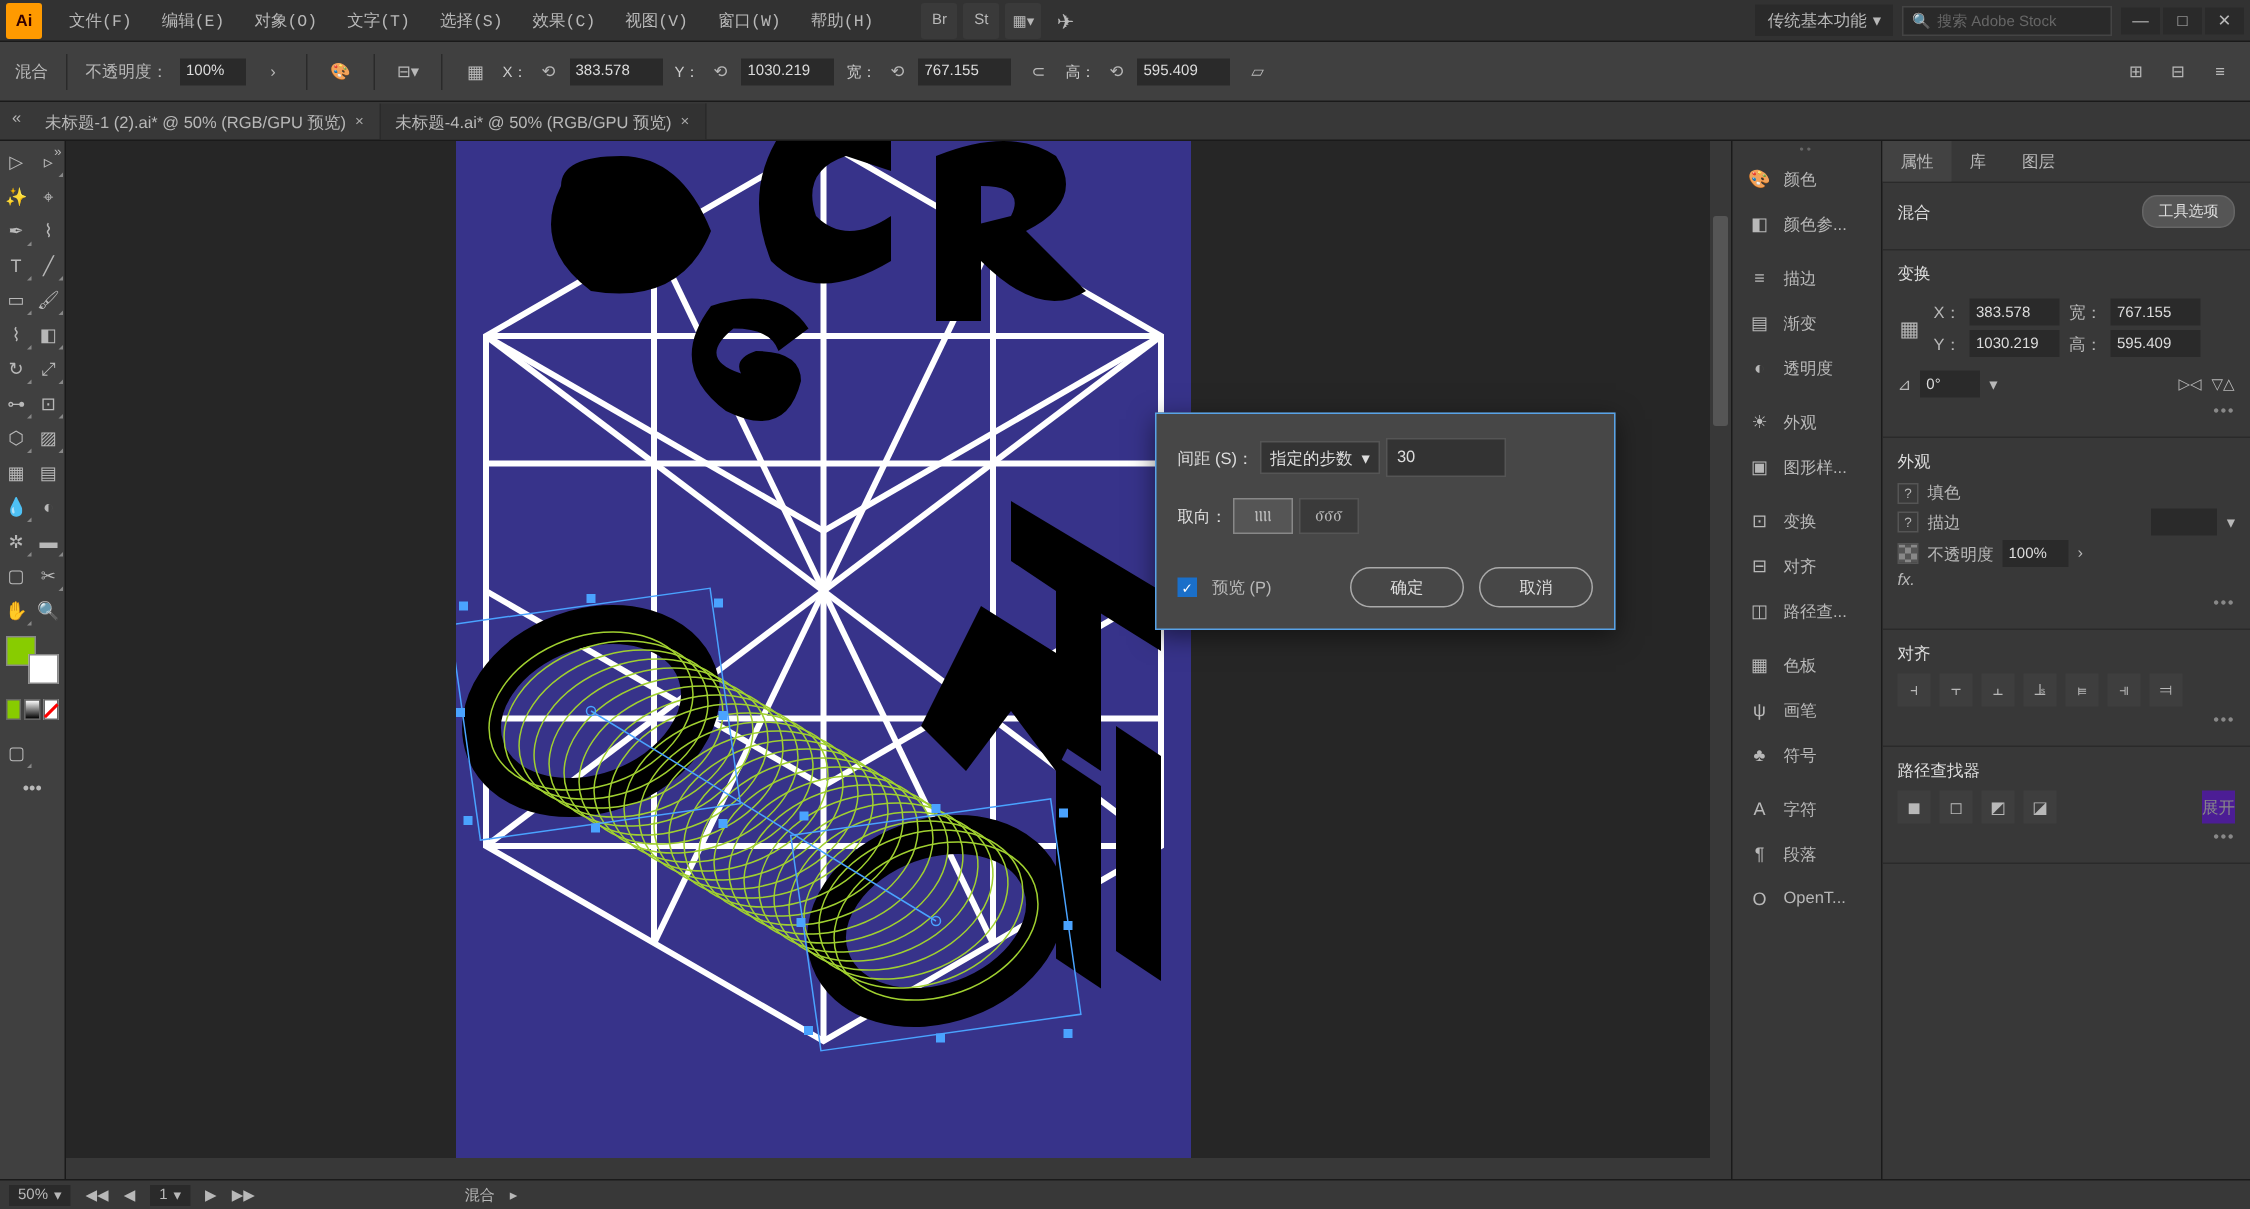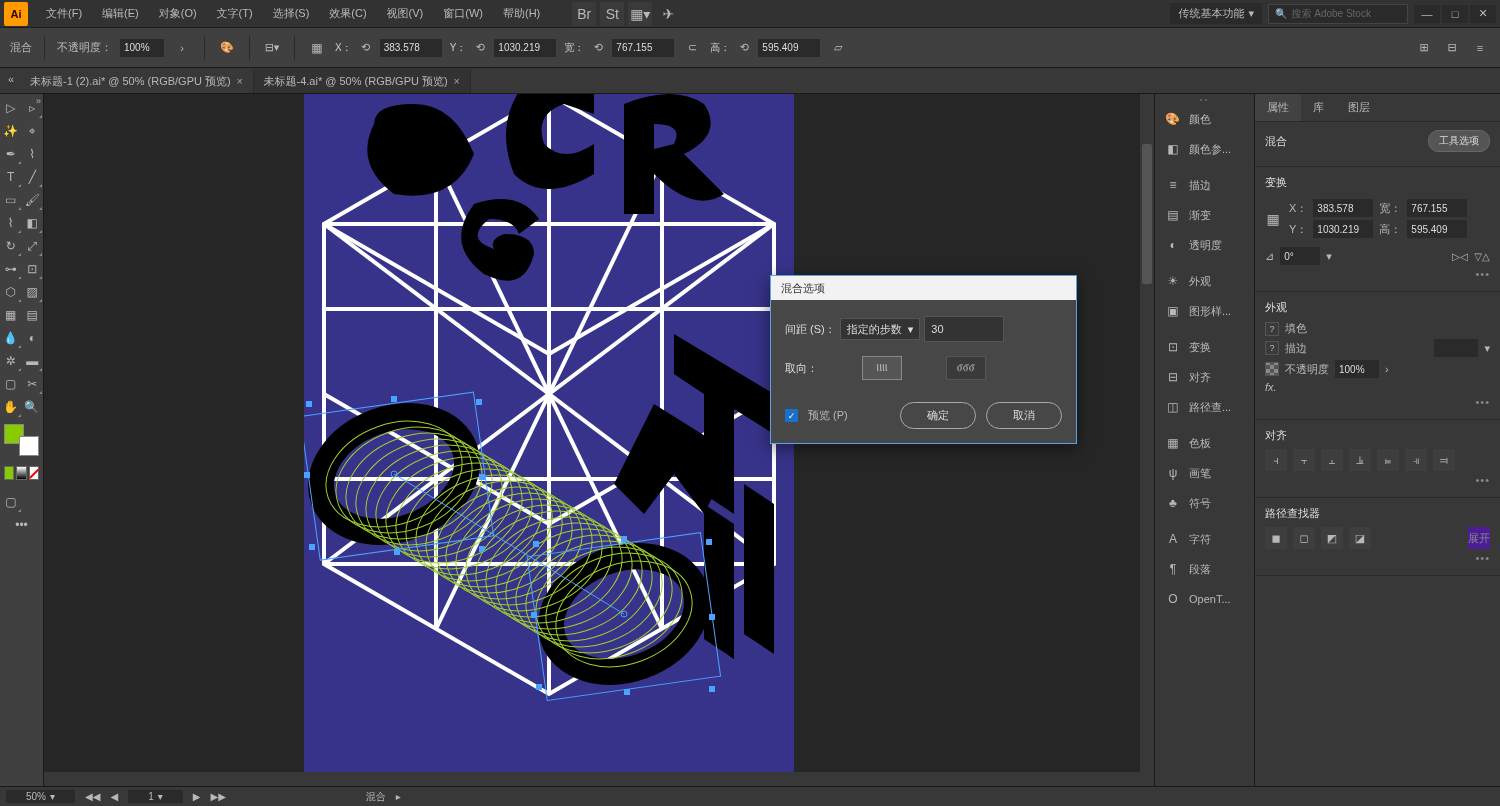--- a/index.html
+++ b/index.html
@@ -1,23 +1,23 @@
 <!DOCTYPE html>
 <html><head>
 <meta charset="utf-8">
 <style>
 * { margin: 0; padding: 0; box-sizing: border-box; font-family: "Microsoft YaHei", sans-serif; user-select: none; }
 body { width: 1500px; height: 806px; background: #323232; color: #b8b8b8; font-size: 11px; overflow: hidden; position: relative; }
 
 
 .menubar { height: 28px; background: #323232; display: flex; align-items: center; padding: 0 4px; border-bottom: 1px solid #1a1a1a; }
 .app-icon { width: 24px; height: 24px; background: #ff9a00; color: #330000; display: flex; align-items: center; justify-content: center; font-weight: bold; font-size: 11px; border-radius: 2px; margin-right: 8px; }
-.menubar .menu-item { padding: 4px 10px; cursor: pointer; }
+.menubar .menu-item { padding: 4px 10px; cursor: pointer; font-family: Liberation Mono, monospace; }
 .menubar .spacer { flex: 1; }
-.menubar .icon-btn { width: 24px; height: 24px; display: flex; align-items: center; justify-content: center; margin: 0 2px; background: #3a3a3a; border-radius: 2px; font-size: 14px; }
+.menubar .icon-btn { width: 24px; height: 24px; display: flex; align-items: center; justify-content: center; margin: 0 2px; background: #3a3a3a; border-radius: 2px; font-size: 10px; }
 .workspace-dd { padding: 3px 8px; background: #2a2a2a; margin: 0 6px; font-size: 11px; display: flex; align-items: center; gap: 4px; }
 .search-box { width: 140px; height: 20px; background: #2a2a2a; border: 1px solid #444; padding: 0 6px; display: flex; align-items: center; color: #666; font-size: 10px; gap: 4px; }
 .win-controls { display: flex; gap: 2px; margin-left: 6px; }
 .win-controls .wc { width: 26px; height: 18px; display: flex; align-items: center; justify-content: center; background: #2a2a2a; font-size: 11px; }
 
 
 .controlbar { height: 40px; background: #404040; display: flex; align-items: center; padding: 0 10px; border-bottom: 1px solid #1a1a1a; gap: 8px; }
 .controlbar .label { font-size: 11px; }
 .controlbar .field { display: flex; align-items: center; gap: 4px; }
 .controlbar .numbox { background: #2a2a2a; border: none; color: #ddd; padding: 2px 4px; width: 62px; font-size: 10px; height: 18px; }
@@ -78,29 +78,29 @@
 .props .more-dots { color: #888; letter-spacing: 1px; }
 
 
 .dialog { position: absolute; left: 770px; top: 275px; width: 307px; background: #474747; border: 1px solid #58a3e8; box-shadow: 0 4px 16px rgba(0,0,0,0.5); }
 .dialog .titlebar { height: 24px; background: #f2f2f2; color: #333; display: flex; align-items: center; padding: 0 10px; font-size: 11px; }
 .dialog .body { padding: 16px 14px 14px; }
 .dialog .drow { display: flex; align-items: center; gap: 4px; margin-bottom: 14px; font-size: 11px; }
 .dialog .drow .lbl { color: #ddd; }
 .dialog select, .dialog .dd { background: #333; border: 1px solid #555; color: #ddd; padding: 2px 6px; font-size: 11px; height: 22px; display: flex; align-items: center; gap: 6px; }
 .dialog .numinput { background: #333; border: 1px solid #555; color: #ddd; padding: 12px 6px; font-size: 11px; height: 22px; width: 80px; }
-.dialog .orient-btn { width: 40px; height: 24px; border: 1px solid #555; display: flex; align-items: center; justify-content: center; font-size: 10px; background: #3a3a3a; margin-left: 40px; }
+.dialog .orient-btn { width: 40px; height: 24px; border: 1px solid #555; display: flex; align-items: center; justify-content: center; font-size: 10px; background: #3a3a3a; }
 .dialog .orient-btn.active { background: #555; border-color: #888; }
 .dialog .footer { display: flex; align-items: center; gap: 10px; padding-top: 8px; }
 .dialog .dbtn { border: 1px solid #aaa; border-radius: 14px; padding: 5px 26px; font-size: 11px; color: #ddd; background: transparent; }
 .dialog .chk { width: 13px; height: 13px; background: #1a6fc9; display: flex; align-items: center; justify-content: center; color: #fff; font-size: 9px; }
 
 
 .statusbar { position: absolute; bottom: 0; left: 0; right: 0; height: 20px; background: #383838; display: flex; align-items: center; padding: 0 6px; font-size: 10px; gap: 10px; border-top: 1px solid #1a1a1a; }
-.statusbar .sbox { background: #2a2a2a; padding: 1px 20px; display: flex; align-items: center; gap: 4px; }
+.statusbar .sbox { background: #2a2a2a; padding: 1px 6px; display: flex; align-items: center; gap: 4px; }
 
 
 .artboard svg { width: 100%; height: 100%; }
 </style>
 </head>
 <body>
 
 <div class="menubar">
   <div class="app-icon">Ai</div>
   <div class="menu-item">文件(F)</div>
@@ -536,23 +536,20 @@
         <div class="irb" style="background:#4c1d95;color:#888">展开</div>
       </div>
       <div class="row" style="justify-content:flex-end">
           <span class="more-dots">•••</span>
         </div>
     </div>
   </div>
 </div>
 
 <div class="dialog">
-  <div class="titlebar">
-      <span>混合选项</span>
-    </div>
   <div class="body">
     <div class="drow">
       <span class="lbl">间距 (S)：</span>
       <div class="dd">
           <span>指定的步数</span>
           <span>▾</span>
         </div>
       <input class="numinput" value="30" style="">
     </div>
     <div class="drow">

